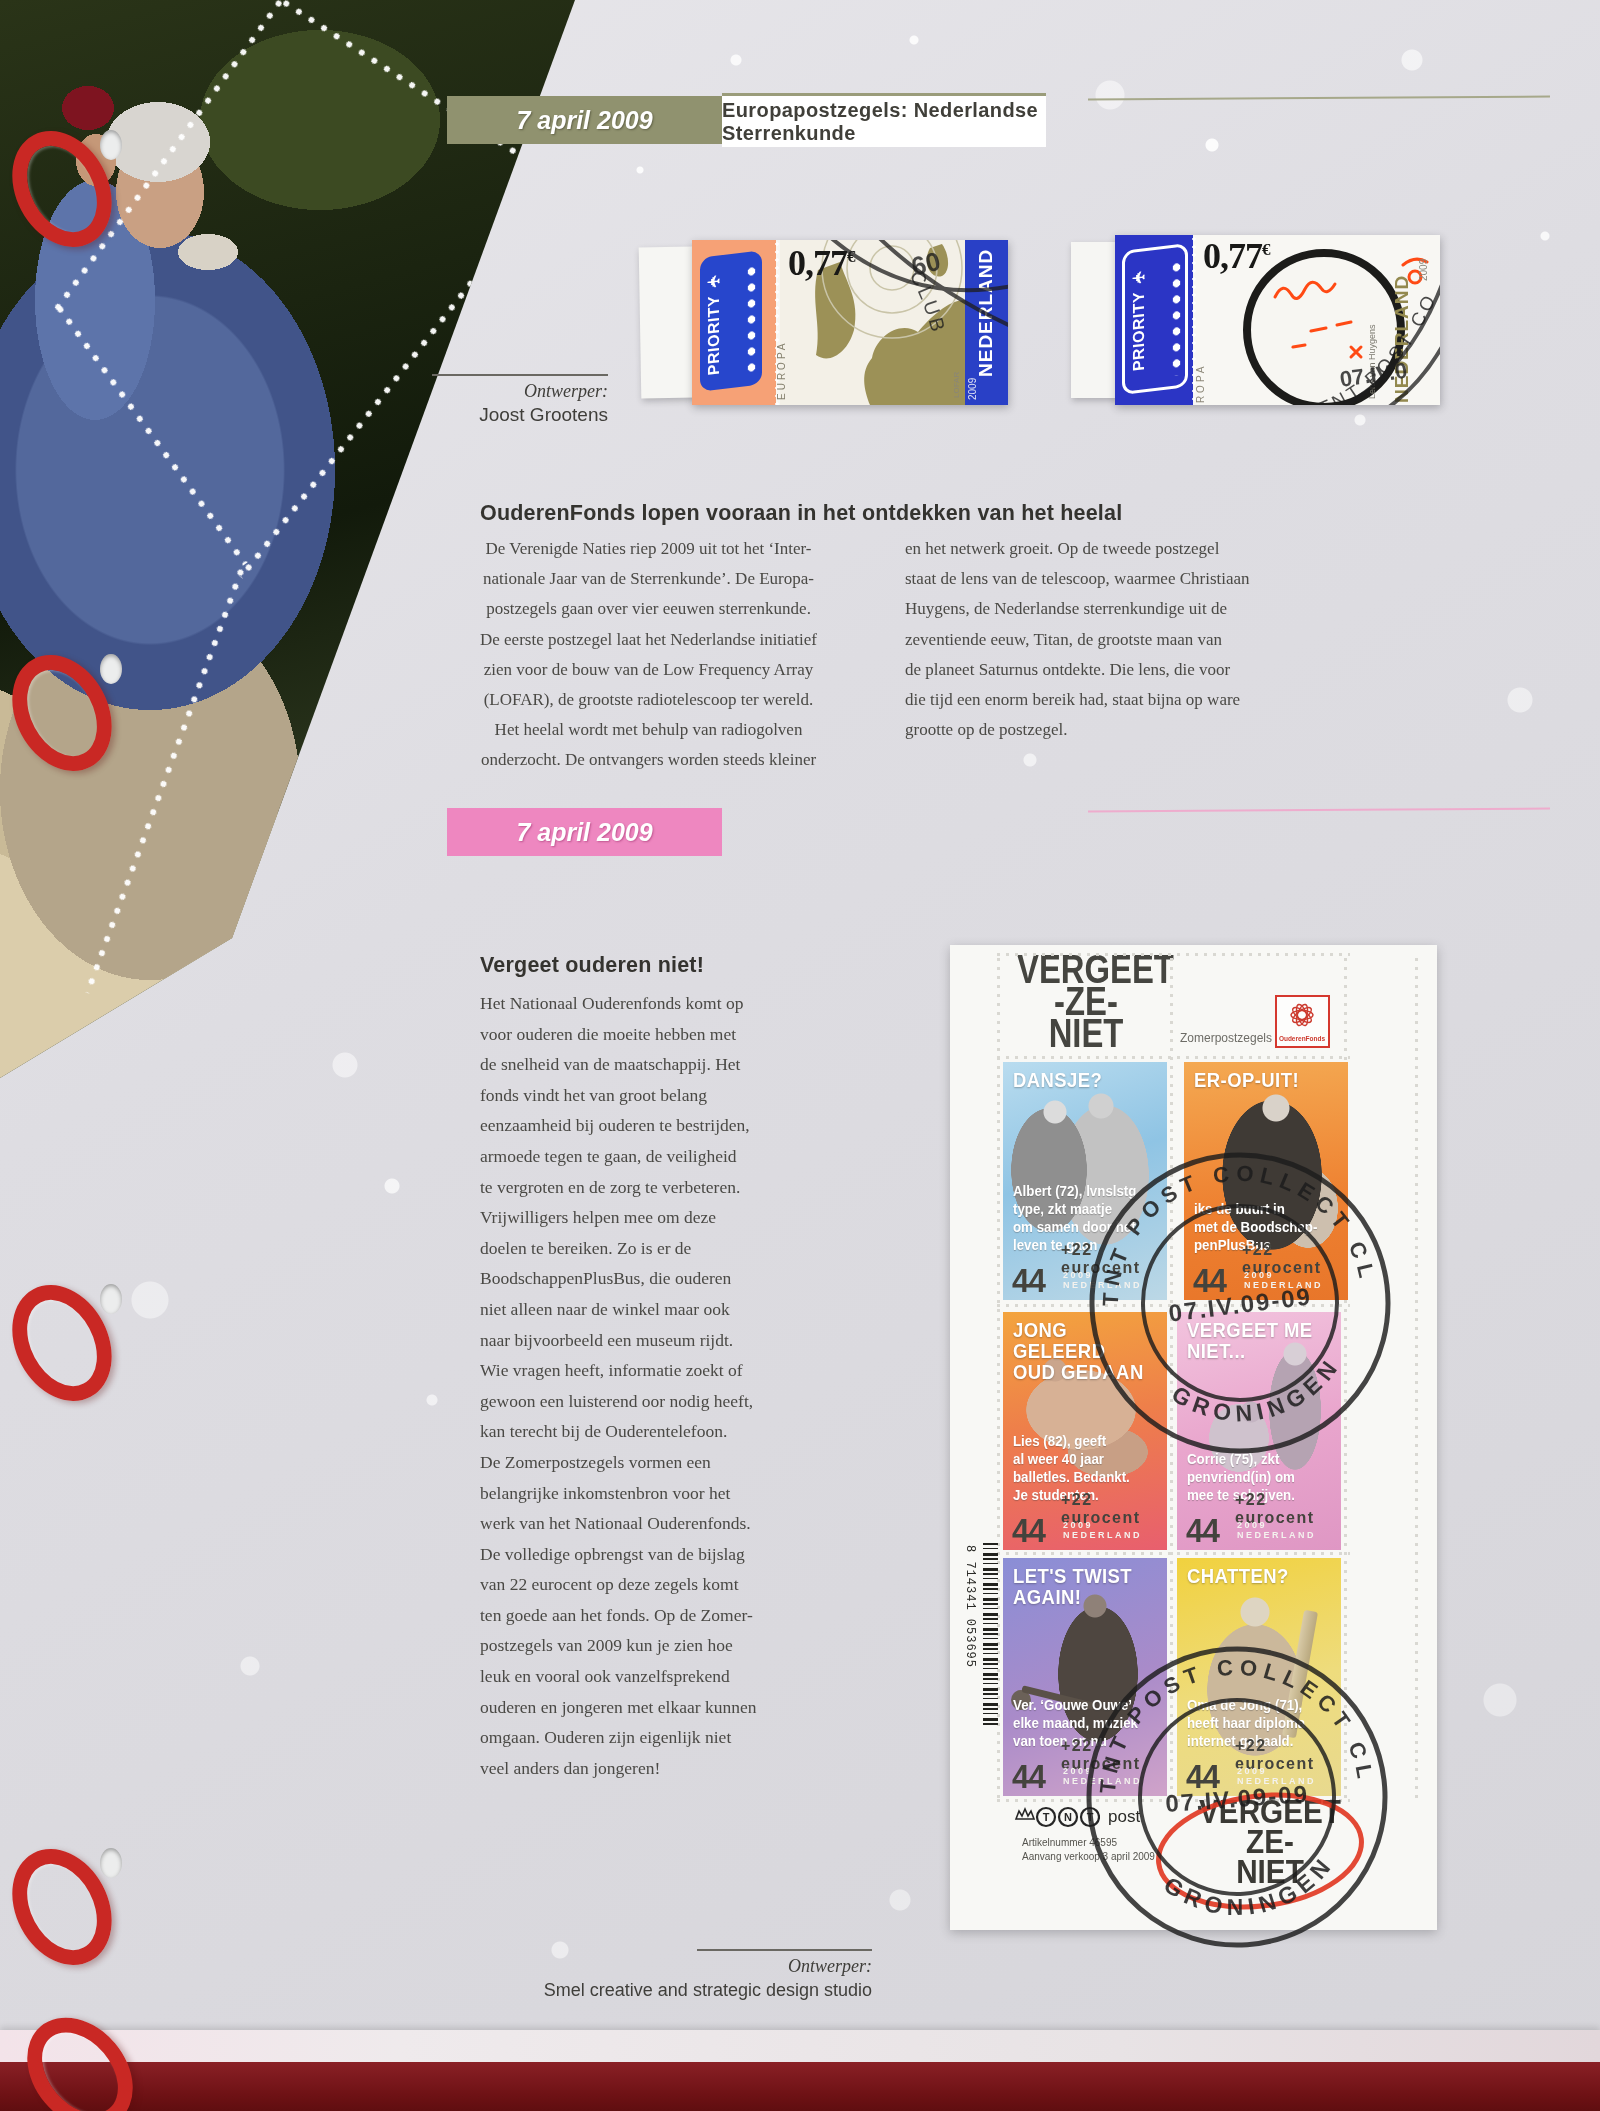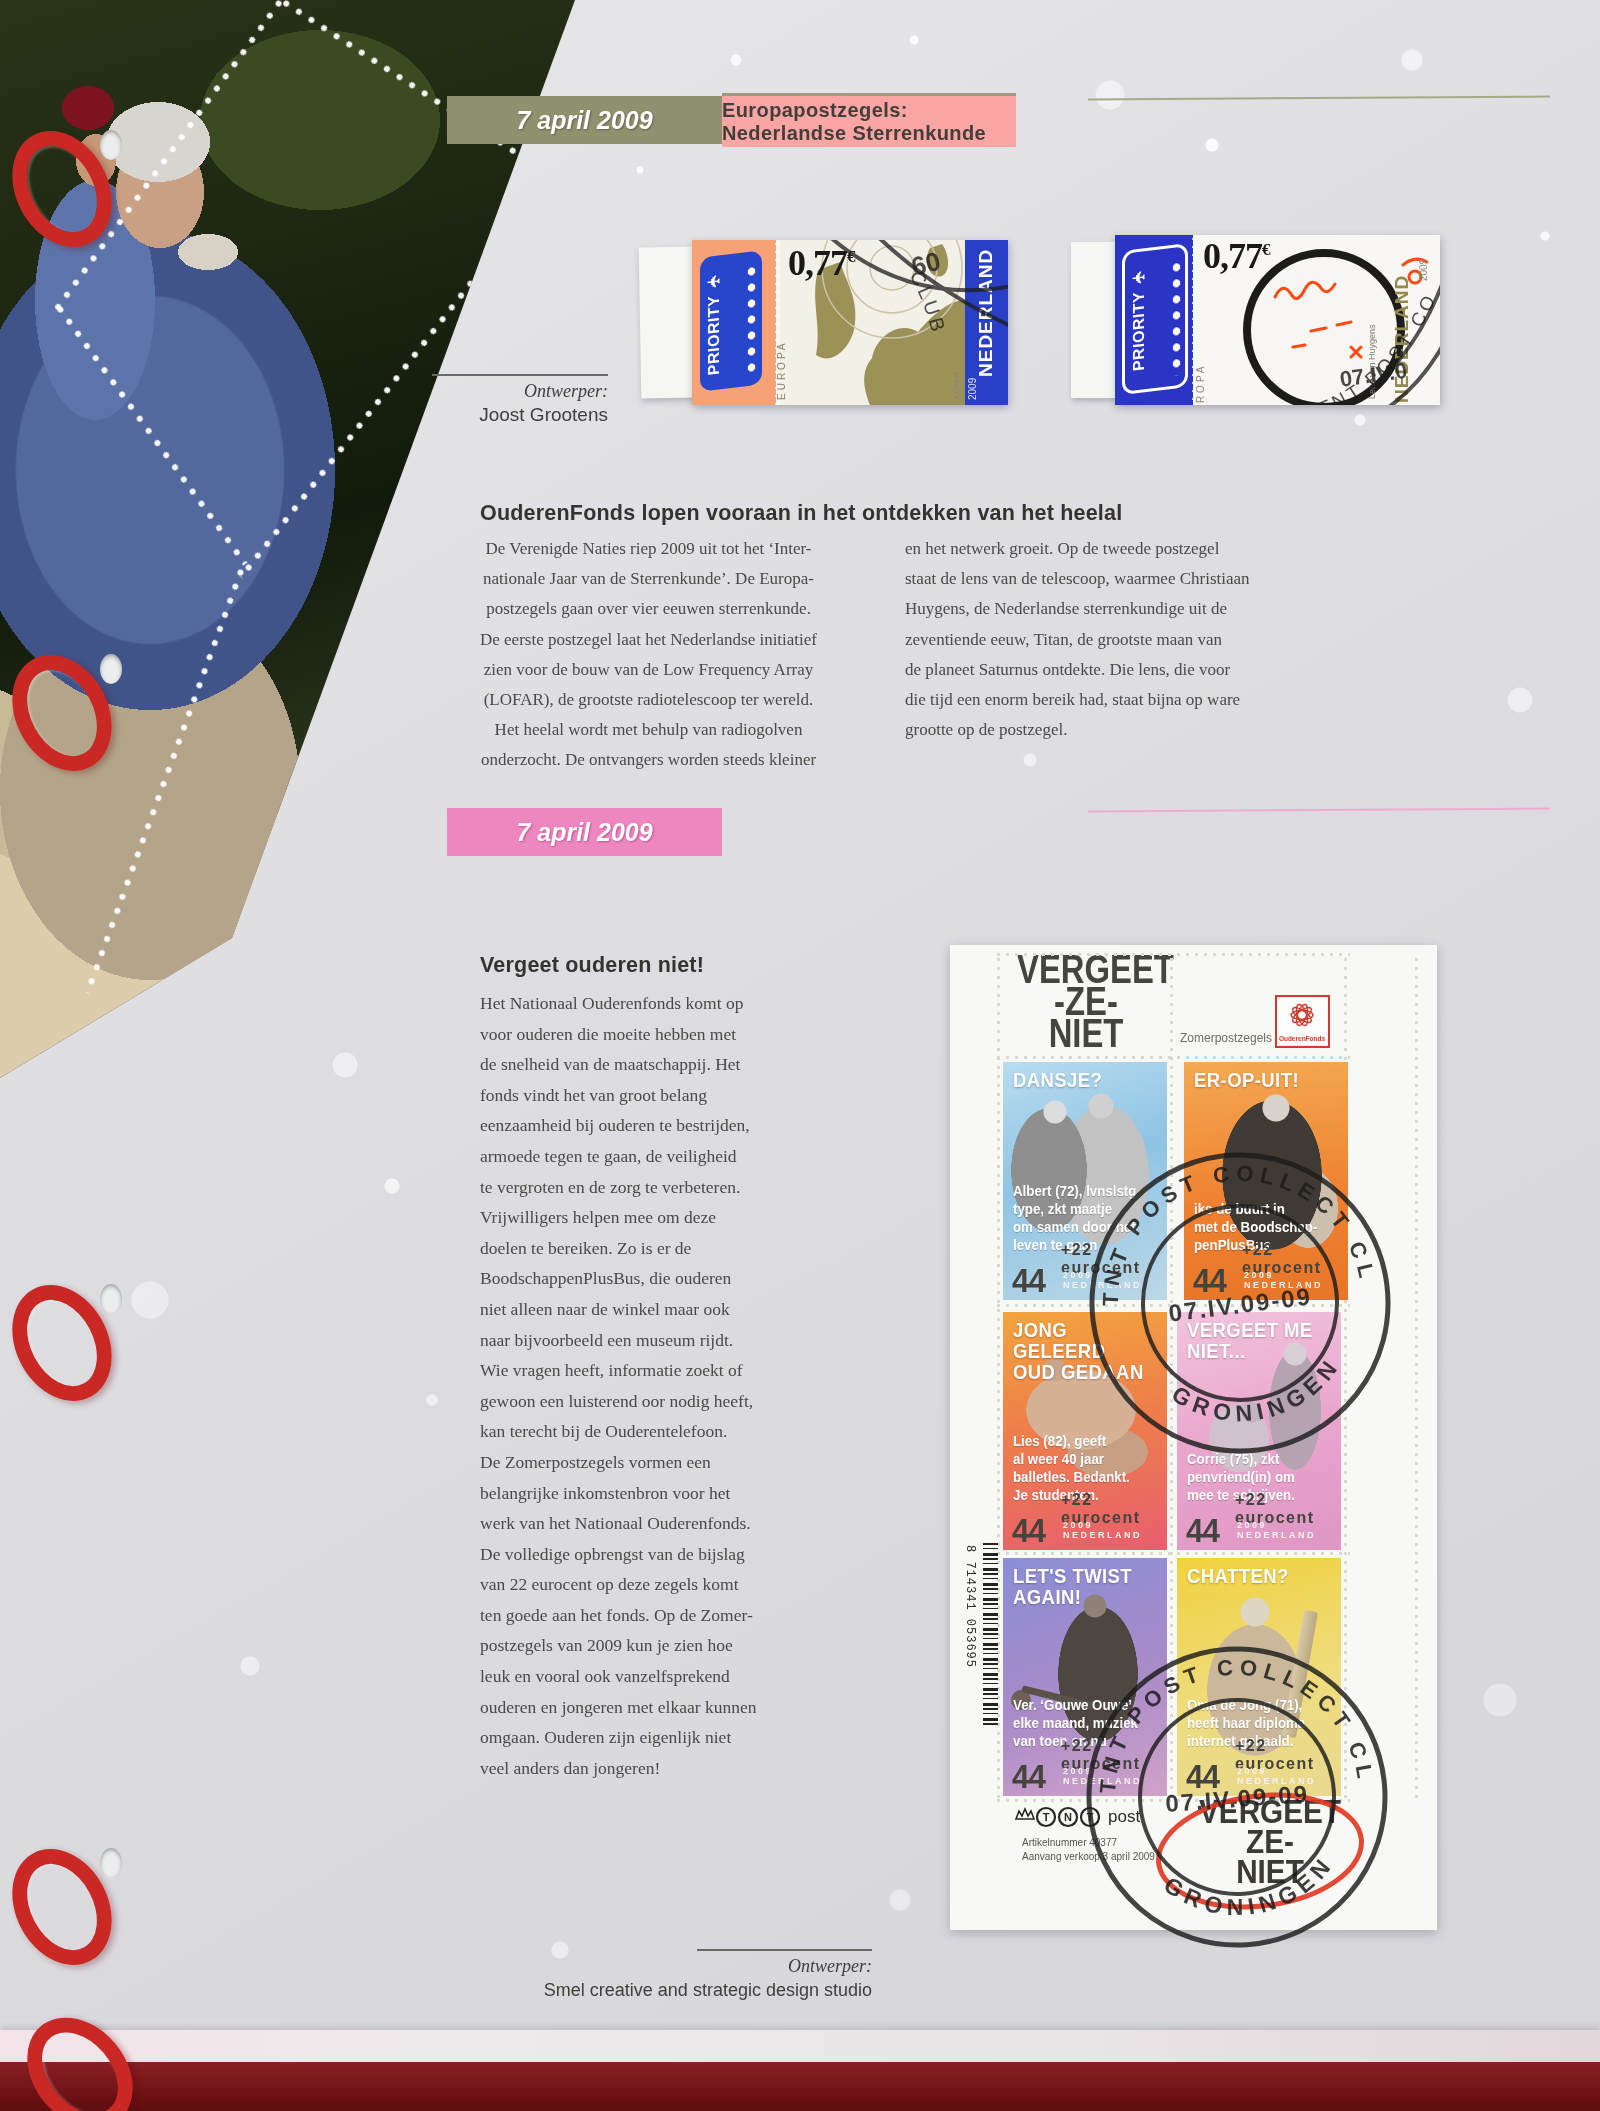--- a/index.html
+++ b/index.html
@@ -153,21 +153,21 @@
     <div class="abs perf" style="left:558px;top:168px;width:515px;transform:rotate(128deg);"></div>
     <div class="abs perf" style="left:243px;top:562px;width:455px;transform:rotate(110deg);"></div>
     <div class="abs perf" style="left:56px;top:300px;width:322px;transform:rotate(54deg);"></div>
     <div class="abs perf" style="left:280px;top:-4px;width:335px;transform:rotate(33deg);"></div>
   </div>
 
   <div class="abs bl" style="left:1088px;top:97px;width:462px;background:#a6a88a;transform:rotate(-.35deg);"></div>
   <div class="abs bdate" style="left:447px;top:96px;width:275px;height:48px;background:#90926f;text-shadow:1px 1px 2px rgba(60,60,40,.55);">
     <span>7 april 2009</span>
   </div>
-  <div class="abs btitle" style="left:722px;top:93px;width:294px;height:51px;background:#fca5a5;border-top:3px solid #9a9c7a;">
+  <div class="abs btitle" style="left:722px;top:93px;width:324px;height:51px;background:#ffffff;border-top:3px solid #9a9c7a;">
     <span>Europapostzegels: Nederlandse Sterrenkunde</span>
   </div>
 
   <div class="abs selv" style="left:640px;top:247px;width:54px;height:151px;transform:rotate(-1deg);"></div>
   <div class="abs stamp" style="left:692px;top:240px;width:316px;height:165px;">
     <div class="abs" style="left:0;top:0;width:84px;height:100%;background:#f6a176;">
       <div class="abs prio" style="left:8px;top:14px;width:62px;height:134px;background:#2746cc;">
         <span class="ptxt vert">PRIORITY ✈</span>
         <span class="pdots" style="right:5px;"></span>
       </div>
@@ -414,21 +414,21 @@
           <circle cx="56" cy="14" r="9"></circle>
           <circle cx="78" cy="14" r="9"></circle>
       </g>
       <g fill="#262626" font-size="11" font-weight="bold" text-anchor="middle">
         <text x="34" y="18">T</text>
         <text x="56" y="18">N</text>
         <text x="78" y="18">T</text>
       </g>
     </svg>
     <span class="abs" style="left:158px;top:862px;font-size:17px;color:#2b2b28;">post</span>
-    <span class="abs foot" style="left:72px;top:892px;">Artikelnummer 40377</span>
+    <span class="abs foot" style="left:72px;top:892px;">Artikelnummer 46595</span>
     <span class="abs foot" style="left:72px;top:906px;">Aanvang verkoop 3 april 2009</span>
     <div class="abs cancel" style="left:238px;top:852px;width:164px;">VERGEET
 ZE-
 NIET</div>
     <svg class="abs" style="left:200px;top:840px;" width="220" height="135" viewBox="0 0 220 135">
       <ellipse cx="110" cy="66" rx="102" ry="55" transform="rotate(-7 110 66)" fill="none" stroke="#e13a24" stroke-width="5" opacity=".92"></ellipse>
     </svg>
   </div>
 
   <svg class="abs pm" style="left:1080px;top:1143px;transform:rotate(-7deg);" width="320" height="320" viewBox="0 0 320 320">

